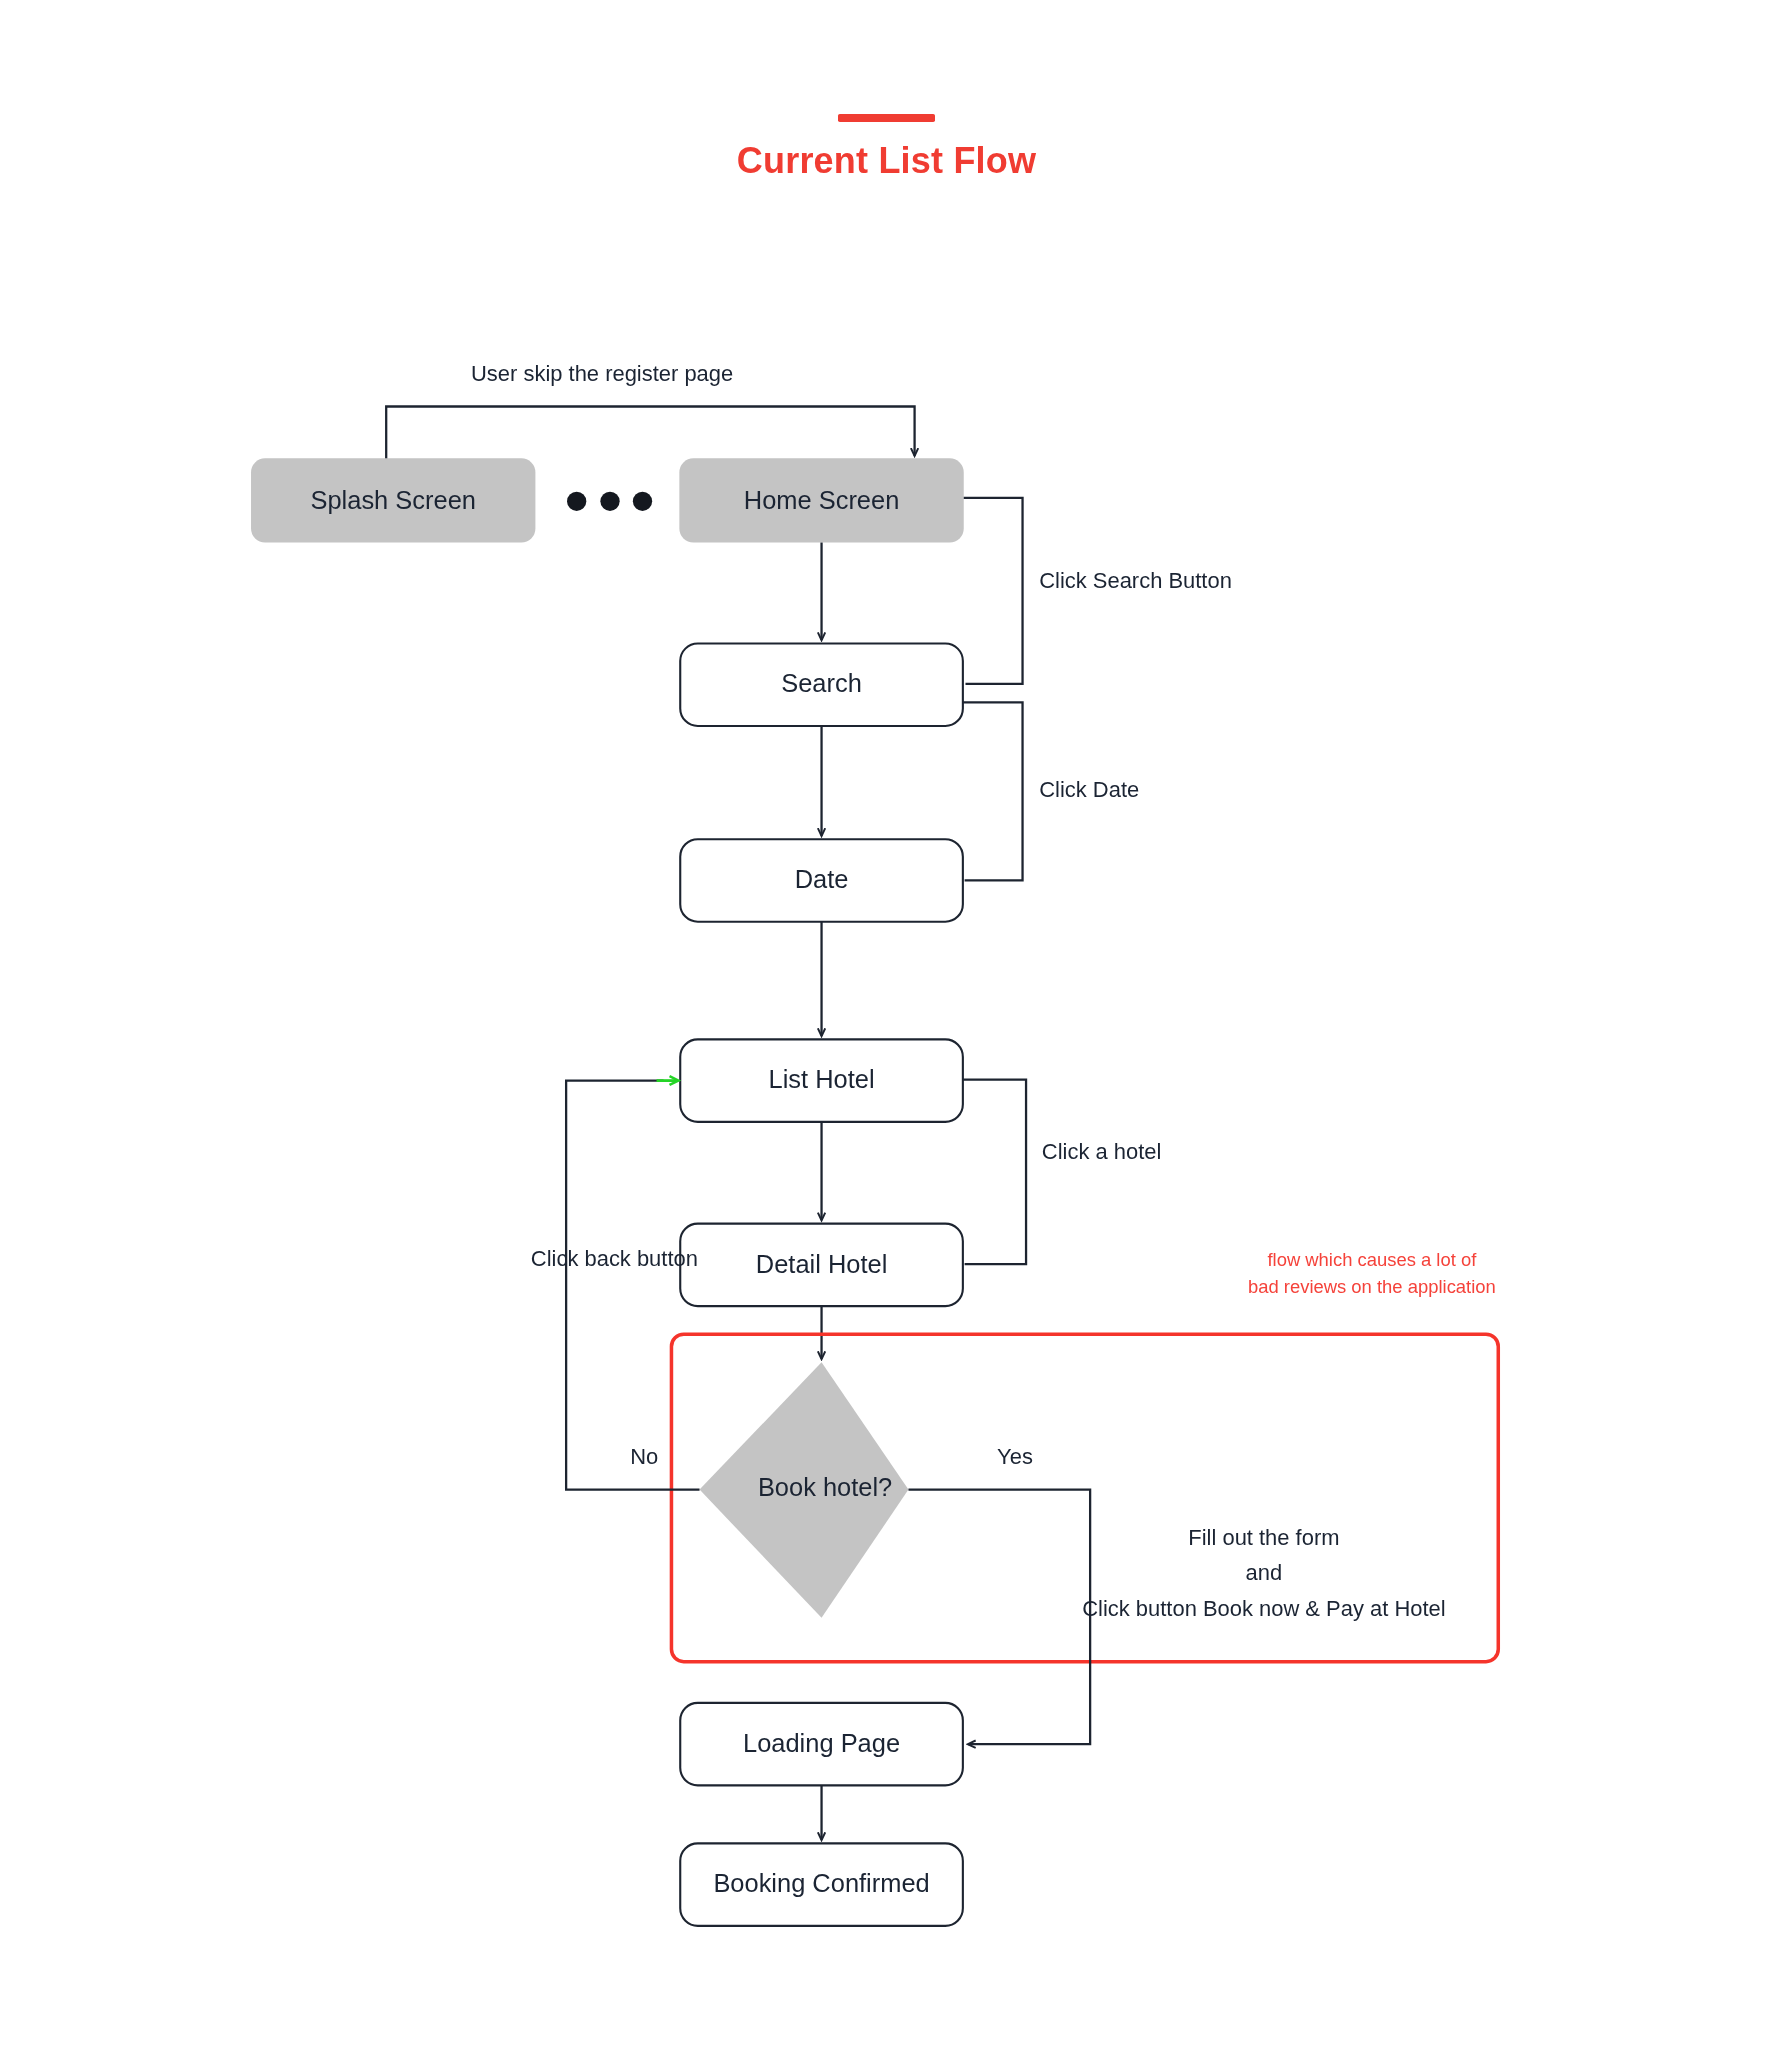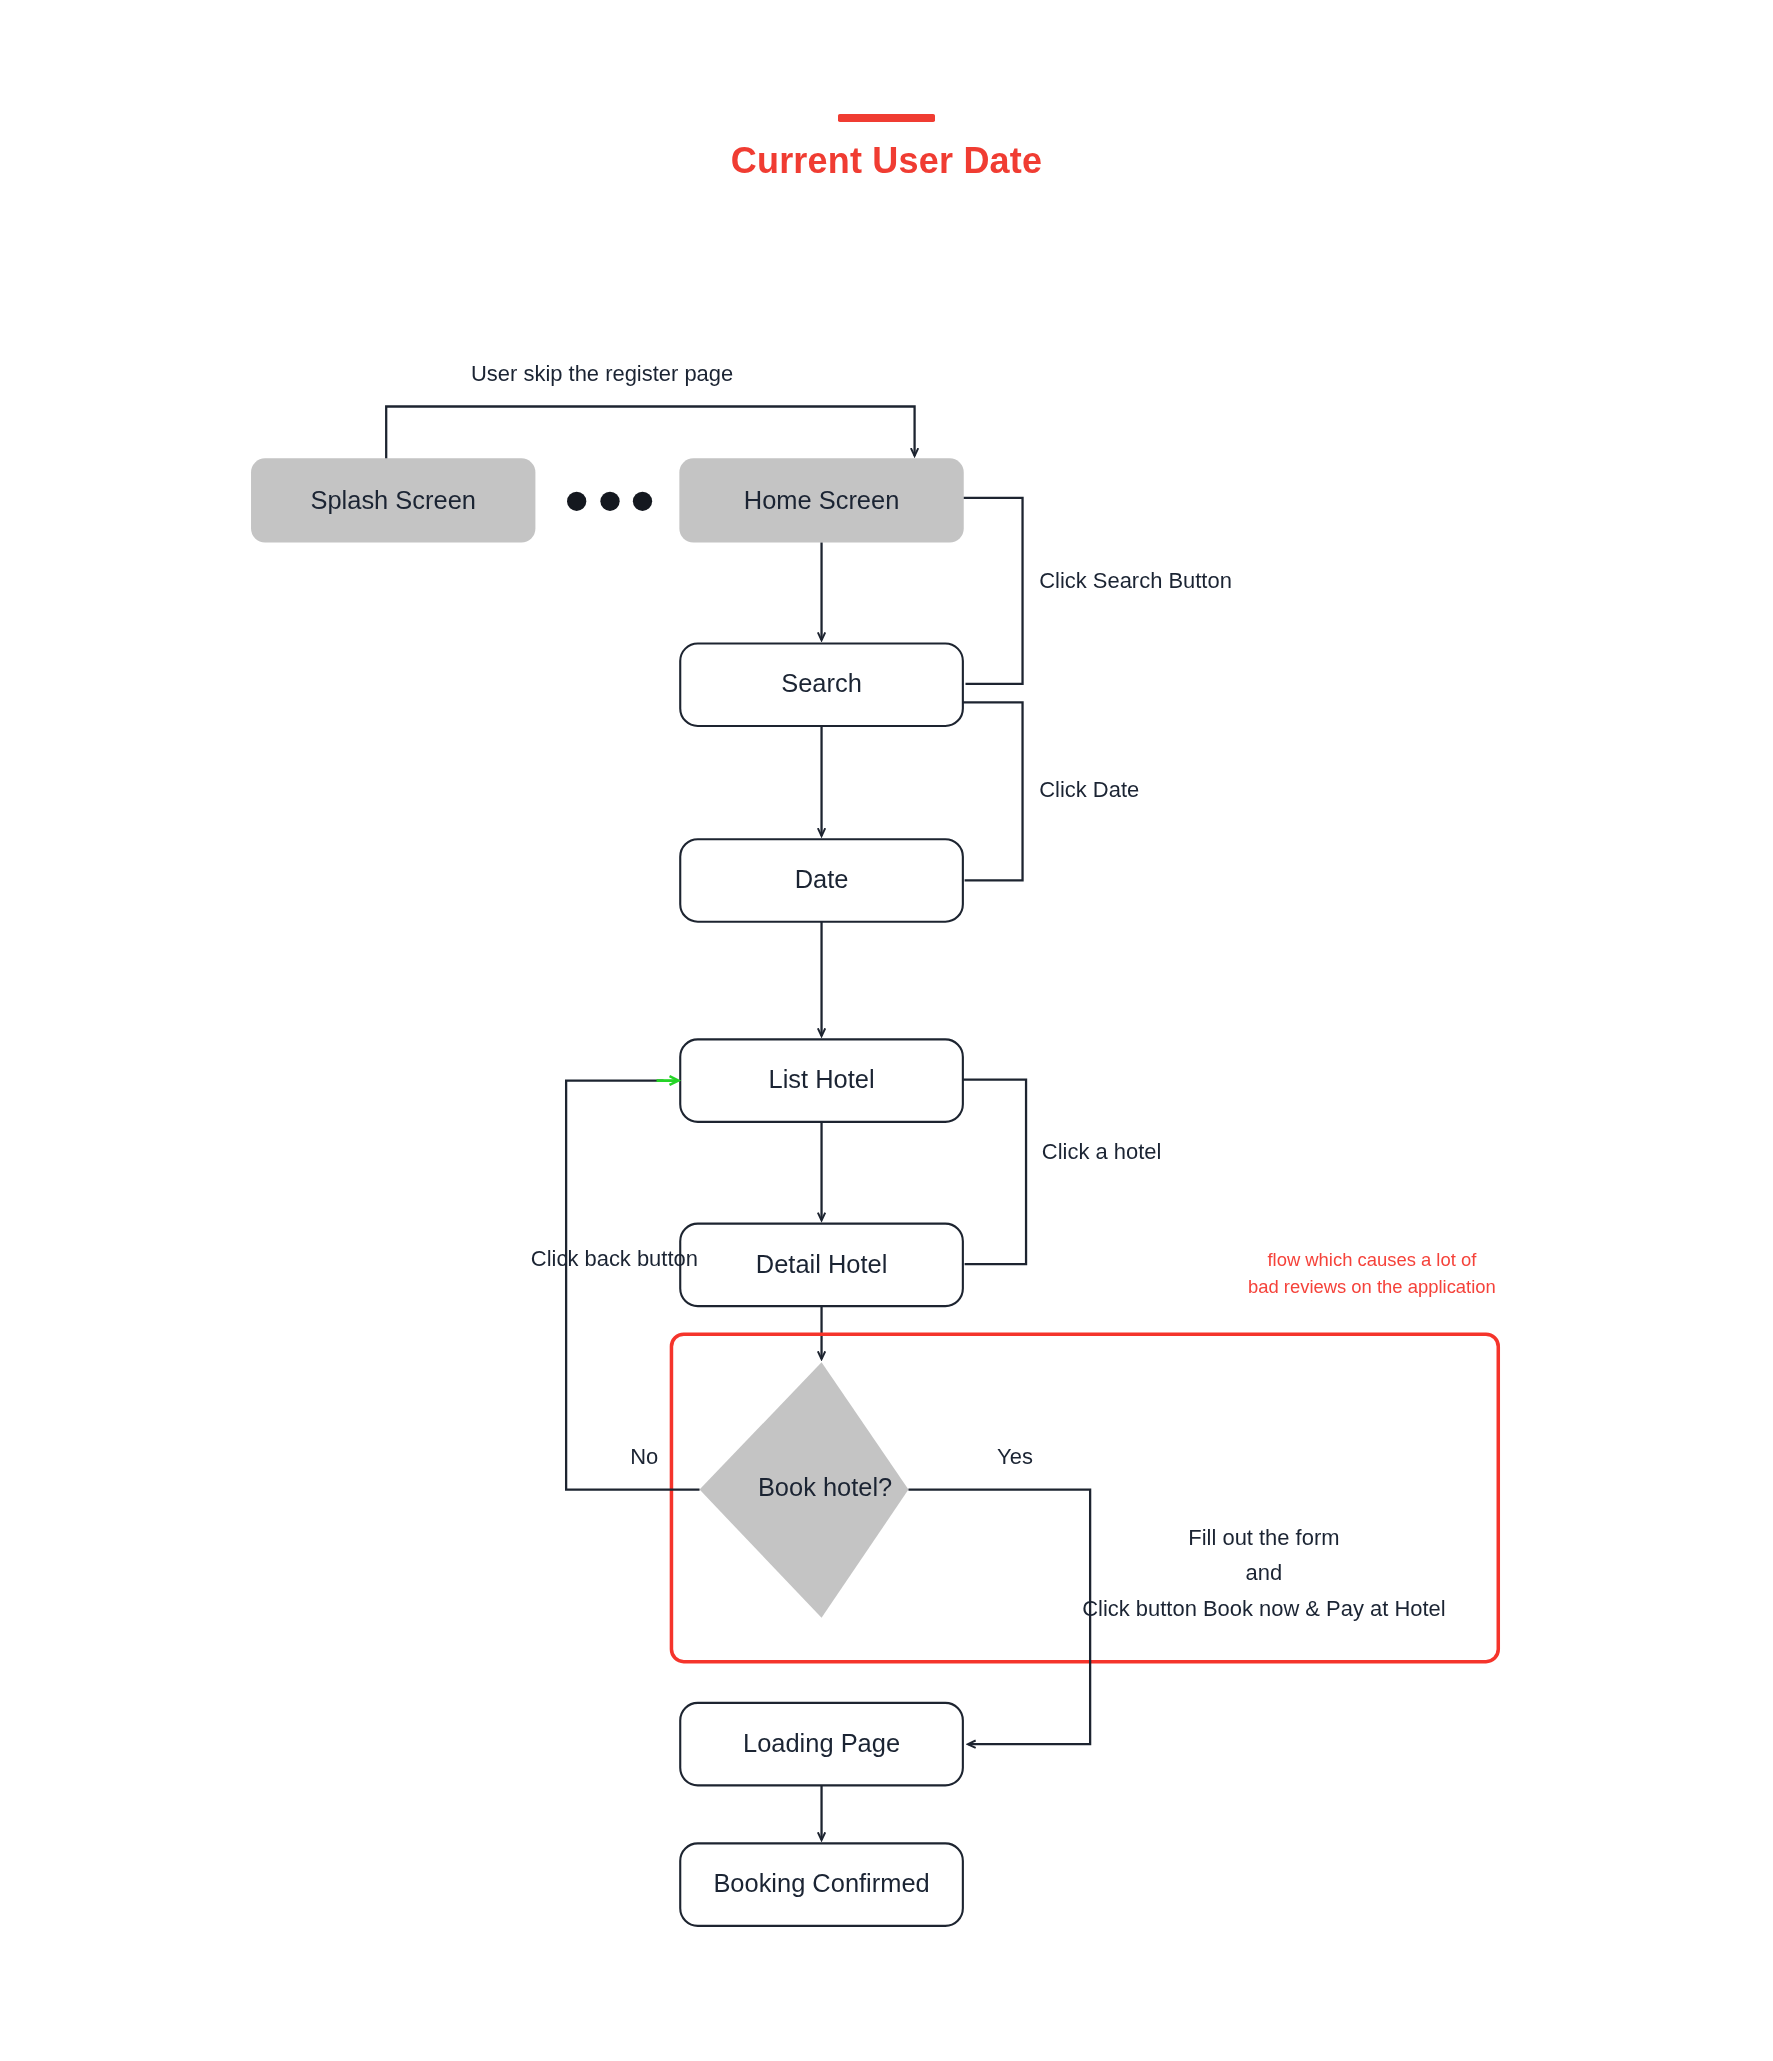--- a/index.html
+++ b/index.html
@@ -107,21 +107,21 @@
     text-anchor: middle;
   }
 </style>
 </head>
 <body>
 
 <div id="canvas">
 
   <div class="header">
     <div class="header-rule"></div>
-    <div class="header-title">Current User Date</div>
+    <div class="header-title">Current List Flow</div>
   </div>
 
   <svg id="flow-svg" viewBox="0 0 2020 2349">
 
     <defs>
       <marker id="arrowblack" markerWidth="12" markerHeight="12" refX="9.2" refY="5" orient="auto" markerUnits="userSpaceOnUse">
         <path d="M0.6,0.8 L9.6,5 L0.6,9.2" fill="none" stroke="#1d2430" stroke-width="2.2" stroke-linecap="butt"></path>
       </marker>
       <marker id="arrowgreen" markerWidth="14" markerHeight="14" refX="10" refY="6" orient="auto" markerUnits="userSpaceOnUse">
         <path d="M0.8,1 L11,6 L0.8,11" fill="none" stroke="#24d426" stroke-width="2.8" stroke-linecap="butt"></path>

